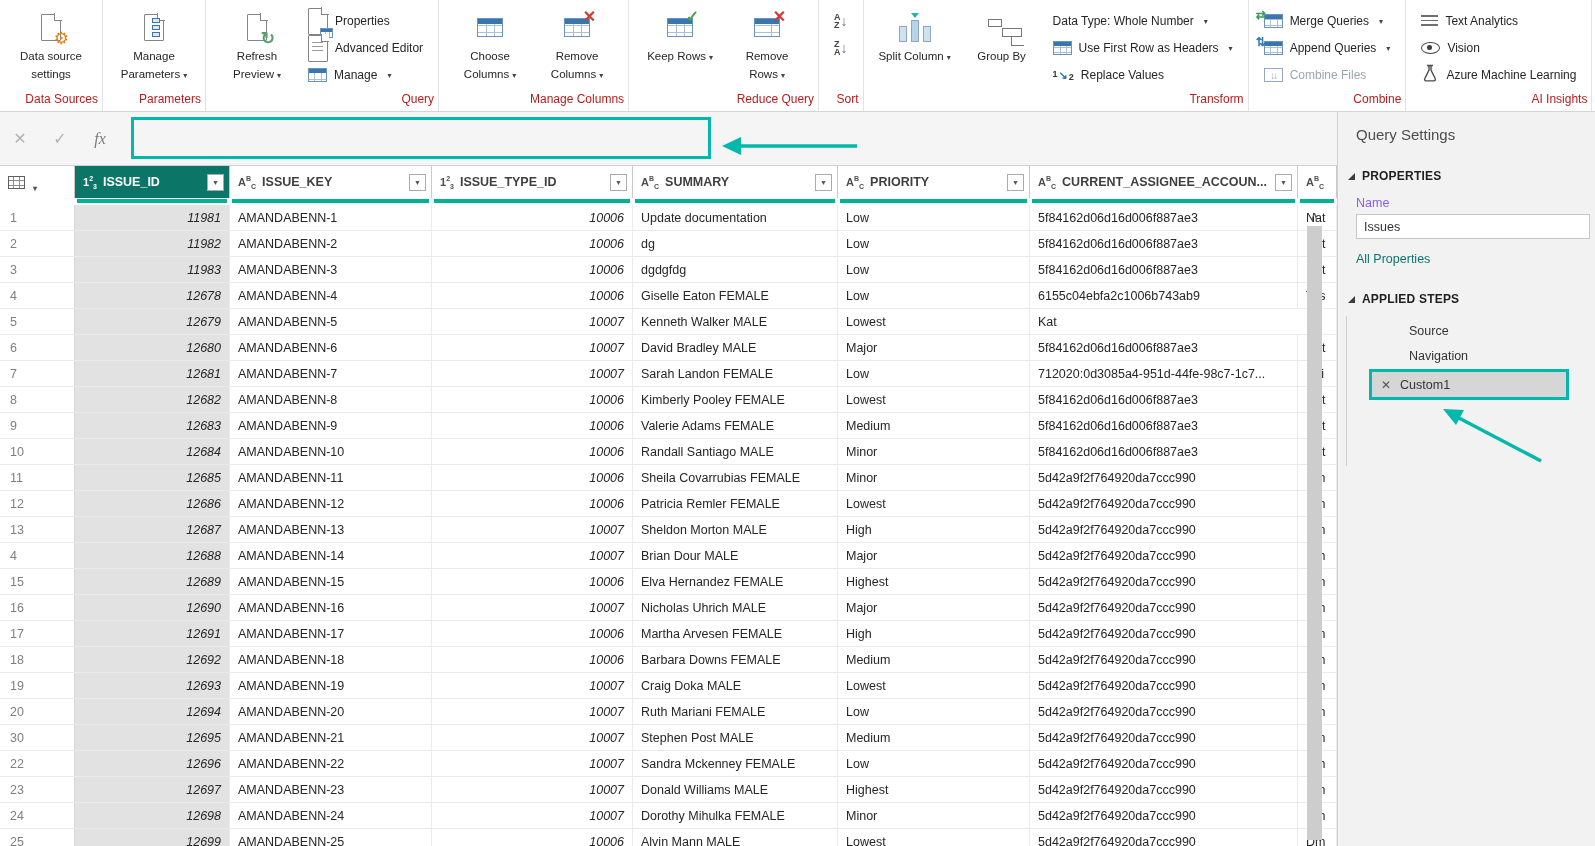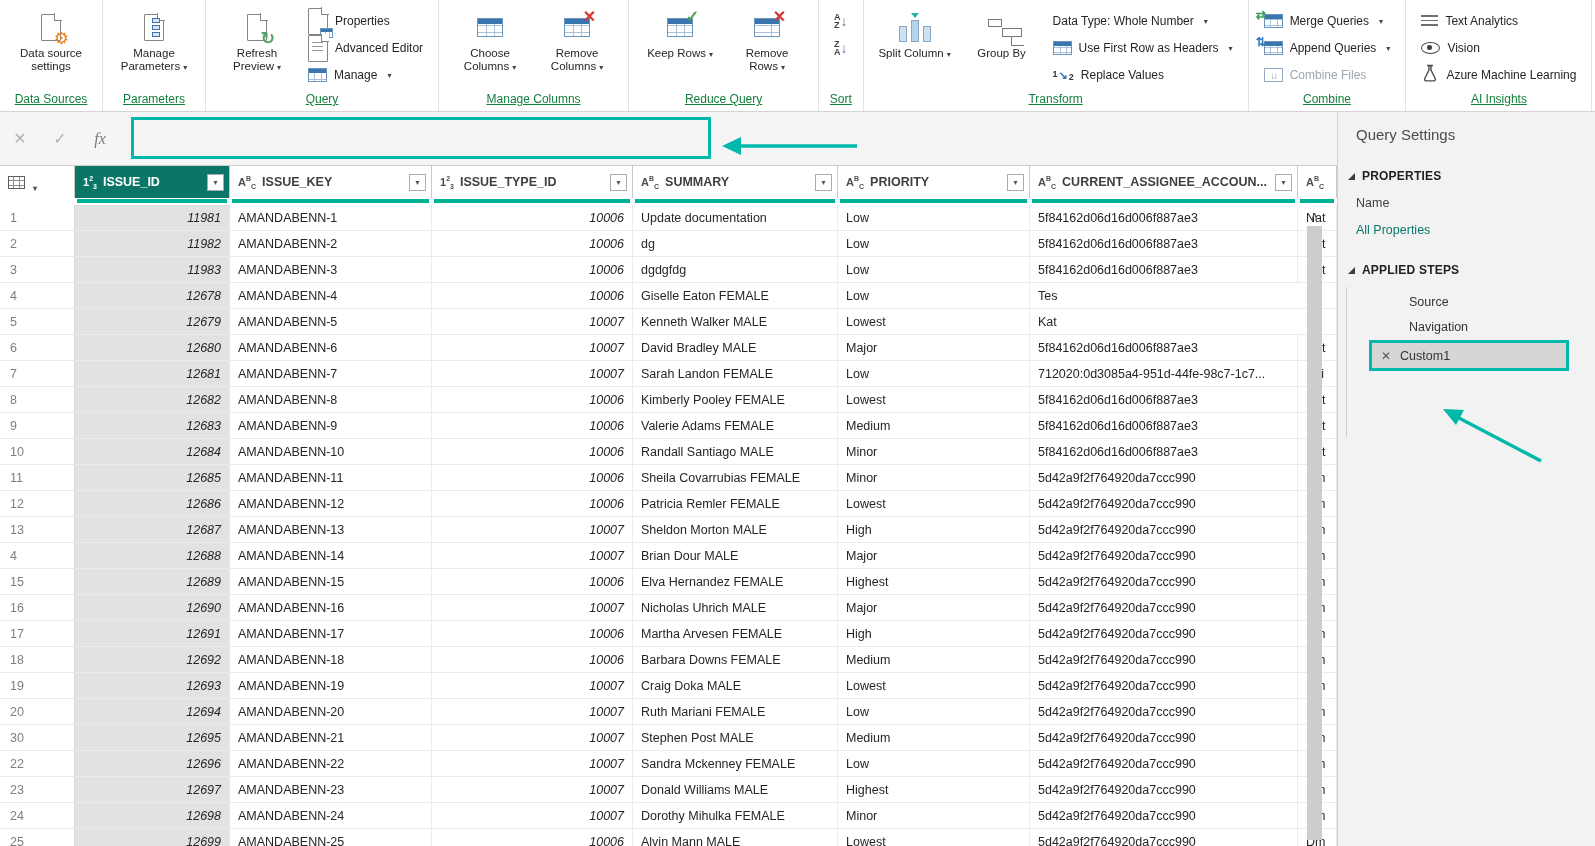--- a/index.html
+++ b/index.html
@@ -4,25 +4,25 @@
 <style>
   * { margin:0; padding:0; box-sizing:border-box; }
   html,body { width:1595px; height:846px; overflow:hidden;
     font-family:"Liberation Sans", sans-serif; background:#fff; color:#222; }
 
   
   .ribbon { height:112px; background:#fff; border-bottom:1px solid #d4d4d4;
     display:flex; align-items:stretch; }
   .rgroup { display:flex; flex-direction:column; border-right:1px solid #e3e3e3; }
   .rgroup-items { display:flex; align-items:flex-start; gap:3px; padding:5px 9px 0 9px; flex:1; }
-  .rgroup-label { text-align:center; font-size:12px; color:#15803d; padding:1px 4px 5px;text-decoration:underline; }
+  .rgroup-label { text-align:right; font-size:12px; color:#b91c1c; padding:1px 4px 5px; }
   .bigbtn { width:84px; min-width:62px; display:flex; flex-direction:column; align-items:center;
     padding:2px 2px 0; cursor:default; }
   .bigbtn .icon-area { height:40px; display:flex; align-items:center; justify-content:center; }
-  .bigbtn .blabel { font-size:11.5px; line-height:13px; text-align:center; color:#262626; }
+  .bigbtn .blabel { font-size:11.5px; line-height:18px; text-align:center; color:#262626; }
   .small-stack { display:flex; flex-direction:column; gap:3px; padding-top:4px; }
   .smallbtn { display:flex; align-items:center; gap:7px; height:24px; padding:0 6px;
     font-size:12px; color:#262626; white-space:nowrap; }
   .smallbtn.disabled { color:#9aa7b1; }
   .caret { font-size:8px; color:#444; margin-left:3px; }
 
   
   .doc { width:20px; height:27px; background:#fff; border:1.5px solid #848484;
     border-radius:1px; position:relative; }
   .doc::before { content:""; position:absolute; top:-1.5px; right:-1.5px; width:7px; height:7px;
@@ -124,21 +124,21 @@
     display:flex; flex-direction:column; align-items:center; z-index:5; }
   .vscroll .up { height:18px; color:#555; font-size:12px; line-height:16px; }
   .vscroll .thumb { flex:1; width:15px; background:#cdcdcd; }
 
   
   .panel { width:258px; background:#f2f2f2; border-left:1px solid #d0d0d0; position:relative; }
   .ptitle { margin:14px 0 0 18px; font-size:15px; color:#4c4c4c; }
   .sechdr { margin:26px 0 0 10px; display:flex; align-items:center; gap:7px;
     font-size:12px; font-weight:bold; color:#1f1f1f; letter-spacing:.2px; }
   .tri { width:0; height:0; border-left:7px solid transparent; border-bottom:7px solid #3c3c3c; }
-  .namelbl { margin:13px 0 4px 18px; font-size:12.5px; color:#404040; }
+  .namelbl { margin:13px 0 4px 18px; font-size:12.5px; color:#8b5cf6; }
   .nameinput { display:block; margin-left:18px; width:234px; height:25px; border:1px solid #c6c6c6;
     background:#fff; font-size:12.5px; padding:0 7px; color:#333;
     font-family:"Liberation Sans", sans-serif; }
   .allprops { margin:13px 0 0 18px; font-size:12.5px; color:#0b766c; cursor:pointer; }
   .steps { margin:10px 0 0 8px; border-left:1px solid #cfcfcf; height:150px; padding-top:2px;padding-left:24px; }
   .step { height:25px; display:flex; align-items:center; padding-left:38px;
     font-size:12.5px; color:#333; }
   .selwrap { border:3px solid #01B8AA; margin:1px 26px 1px -2px; background:#d6d6d6; }
   .step.selected { padding-left:9px; gap:9px; background:#d6d6d6; }
   .step .x { color:#555; font-size:12px; }
@@ -513,20 +513,21 @@
             <div class="tcell w6">5f84162d06d16d006f887ae3</div>
             <div class="tcell w7">Nat</div>
           </div>
           <div class="trow">
             <div class="tcell w0 rownum">4</div>
             <div class="tcell w1 numcell selcol">12678</div>
             <div class="tcell w2">AMANDABENN-4</div>
             <div class="tcell w3 numcell">10006</div>
             <div class="tcell w4">Giselle Eaton FEMALE</div>
             <div class="tcell w5">Low</div>
+            <div class="tcell w6">6155c04ebfa2c1006b743ab9</div>
             <div class="tcell w7">Tes</div>
           </div>
           <div class="trow">
             <div class="tcell w0 rownum">5</div>
             <div class="tcell w1 numcell selcol">12679</div>
             <div class="tcell w2">AMANDABENN-5</div>
             <div class="tcell w3 numcell">10007</div>
             <div class="tcell w4">Kenneth Walker MALE</div>
             <div class="tcell w5">Lowest</div>
             <div class="tcell w7">Kat</div>
@@ -739,20 +740,21 @@
     </div>
   </div>
 
   <div class="panel">
     <div class="ptitle">Query Settings</div>
     <div class="sechdr">
       <span class="tri"></span>
       <span>PROPERTIES</span>
     </div>
     <div class="namelbl">Name</div>
+    <input class="nameinput" value="Issues" style="">
     <div class="allprops">All Properties</div>
     <div class="sechdr">
       <span class="tri"></span>
       <span>APPLIED STEPS</span>
     </div>
     <div class="steps" id="steps">
         <div class="step">
           <span>Source</span>
         </div>
         <div class="step">

